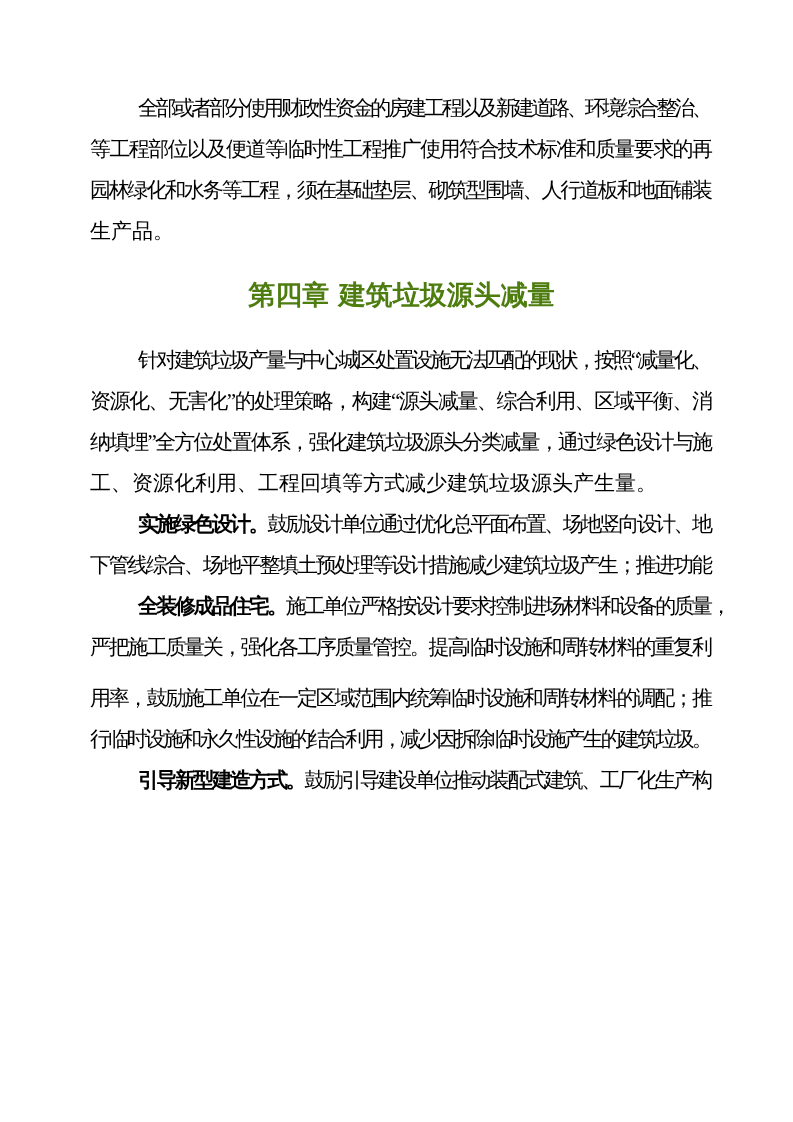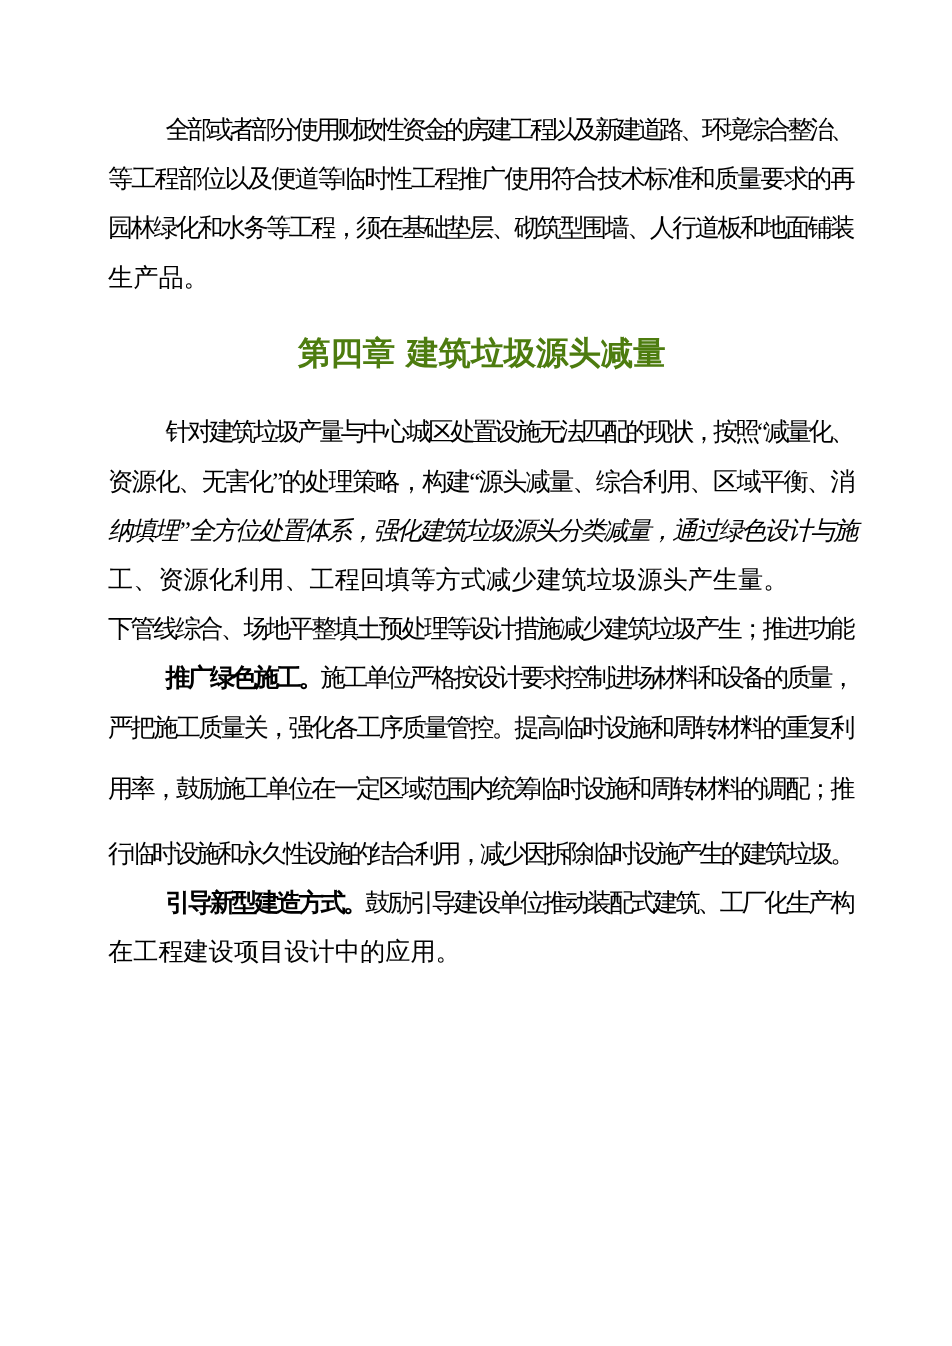--- a/index.html
+++ b/index.html
@@ -67,31 +67,32 @@
       <div class="paragraph">
         <div class="line first full" style="letter-spacing: -3.13px;"><span class="measure">全部或者部分使用财政性资金的房建工程以及新建道路、环境综合整治、</span></div>
         <div class="line full" style="letter-spacing: -1.58px;"><span class="measure">等工程部位以及便道等临时性工程推广使用符合技术标准和质量要求的再</span></div>
         <div class="line full" style="letter-spacing: -2.19px;"><span class="measure">园林绿化和水务等工程，须在基础垫层、砌筑型围墙、人行道板和地面铺装</span></div>
         <div class="line"><span class="measure">生产品。</span></div>
       </div>
       <div class="chapter-heading">第四章 建筑垃圾源头减量</div>
       <div class="paragraph">
         <div class="line first full" style="letter-spacing: -2.75px;"><span class="measure">针对建筑垃圾产量与中心城区处置设施无法匹配的现状，按照“减量化、</span></div>
         <div class="line full" style="letter-spacing: -1.46px;"><span class="measure">资源化、无害化”的处理策略，构建“源头减量、综合利用、区域平衡、消</span></div>
-        <div class="line full" style="letter-spacing: -1.82px; font-style: italic;"><span class="measure">纳填埋”全方位处置体系，强化建筑垃圾源头分类减量，通过绿色设计与施</span></div>
+        <div class="line full" style="letter-spacing: -1.82px;"><span class="measure">纳填埋”全方位处置体系，强化建筑垃圾源头分类减量，通过绿色设计与施</span></div>
         <div class="line"><span class="measure">工、资源化利用、工程回填等方式减少建筑垃圾源头产生量。</span></div>
       </div>
       <div class="paragraph">
+        <div class="line first full" style="letter-spacing: -2.53px;"><span class="measure"><span class="lead-bold">实施绿色设计。</span>鼓励设计单位通过优化总平面布置、场地竖向设计、地</span></div>
         <div class="line full" style="letter-spacing: -2.19px;"><span class="measure">下管线综合、场地平整填土预处理等设计措施减少建筑垃圾产生；推进功能</span></div>
       </div>
       <div class="paragraph">
-        <div class="line first full" style="letter-spacing: -2.53px;"><span class="measure"><span class="lead-bold">推广绿色施工。</span>施工单位严格按设计要求控制进场材料和设备的质量，</span></div>
+        <div class="line first full" style="letter-spacing: -2.53px;"><span class="measure"><span class="lead-bold">全装修成品住宅。</span>施工单位严格按设计要求控制进场材料和设备的质量，</span></div>
         <div class="line full" style="letter-spacing: -2.19px;"><span class="measure">严把施工质量关，强化各工序质量管控。提高临时设施和周转材料的重复利</span></div>
         <div class="line full" style="letter-spacing: -2.19px; margin-top: 10px;"><span class="measure">用率，鼓励施工单位在一定区域范围内统筹临时设施和周转材料的调配；推</span></div>
-        <div class="line full" style="letter-spacing: -2.76px; margin-top: 13px;"><span class="measure">行临时设施和永久性设施的结合利用，减少因拆除临时设施产生的建筑垃圾。</span></div>
+        <div class="line full" style="letter-spacing: -2.76px;"><span class="measure">行临时设施和永久性设施的结合利用，减少因拆除临时设施产生的建筑垃圾。</span></div>
       </div>
       <div class="paragraph">
         <div class="line first full" style="letter-spacing: -2.53px;"><span class="measure"><span class="lead-bold">引导新型建造方式。</span>鼓励引导建设单位推动装配式建筑、工厂化生产构</span></div>
         <div class="line"><span class="measure">在工程建设项目设计中的应用。</span></div>
       </div>
     </main>
   <div class="page-number">19</div>
 </div>
 
 </body></html>

